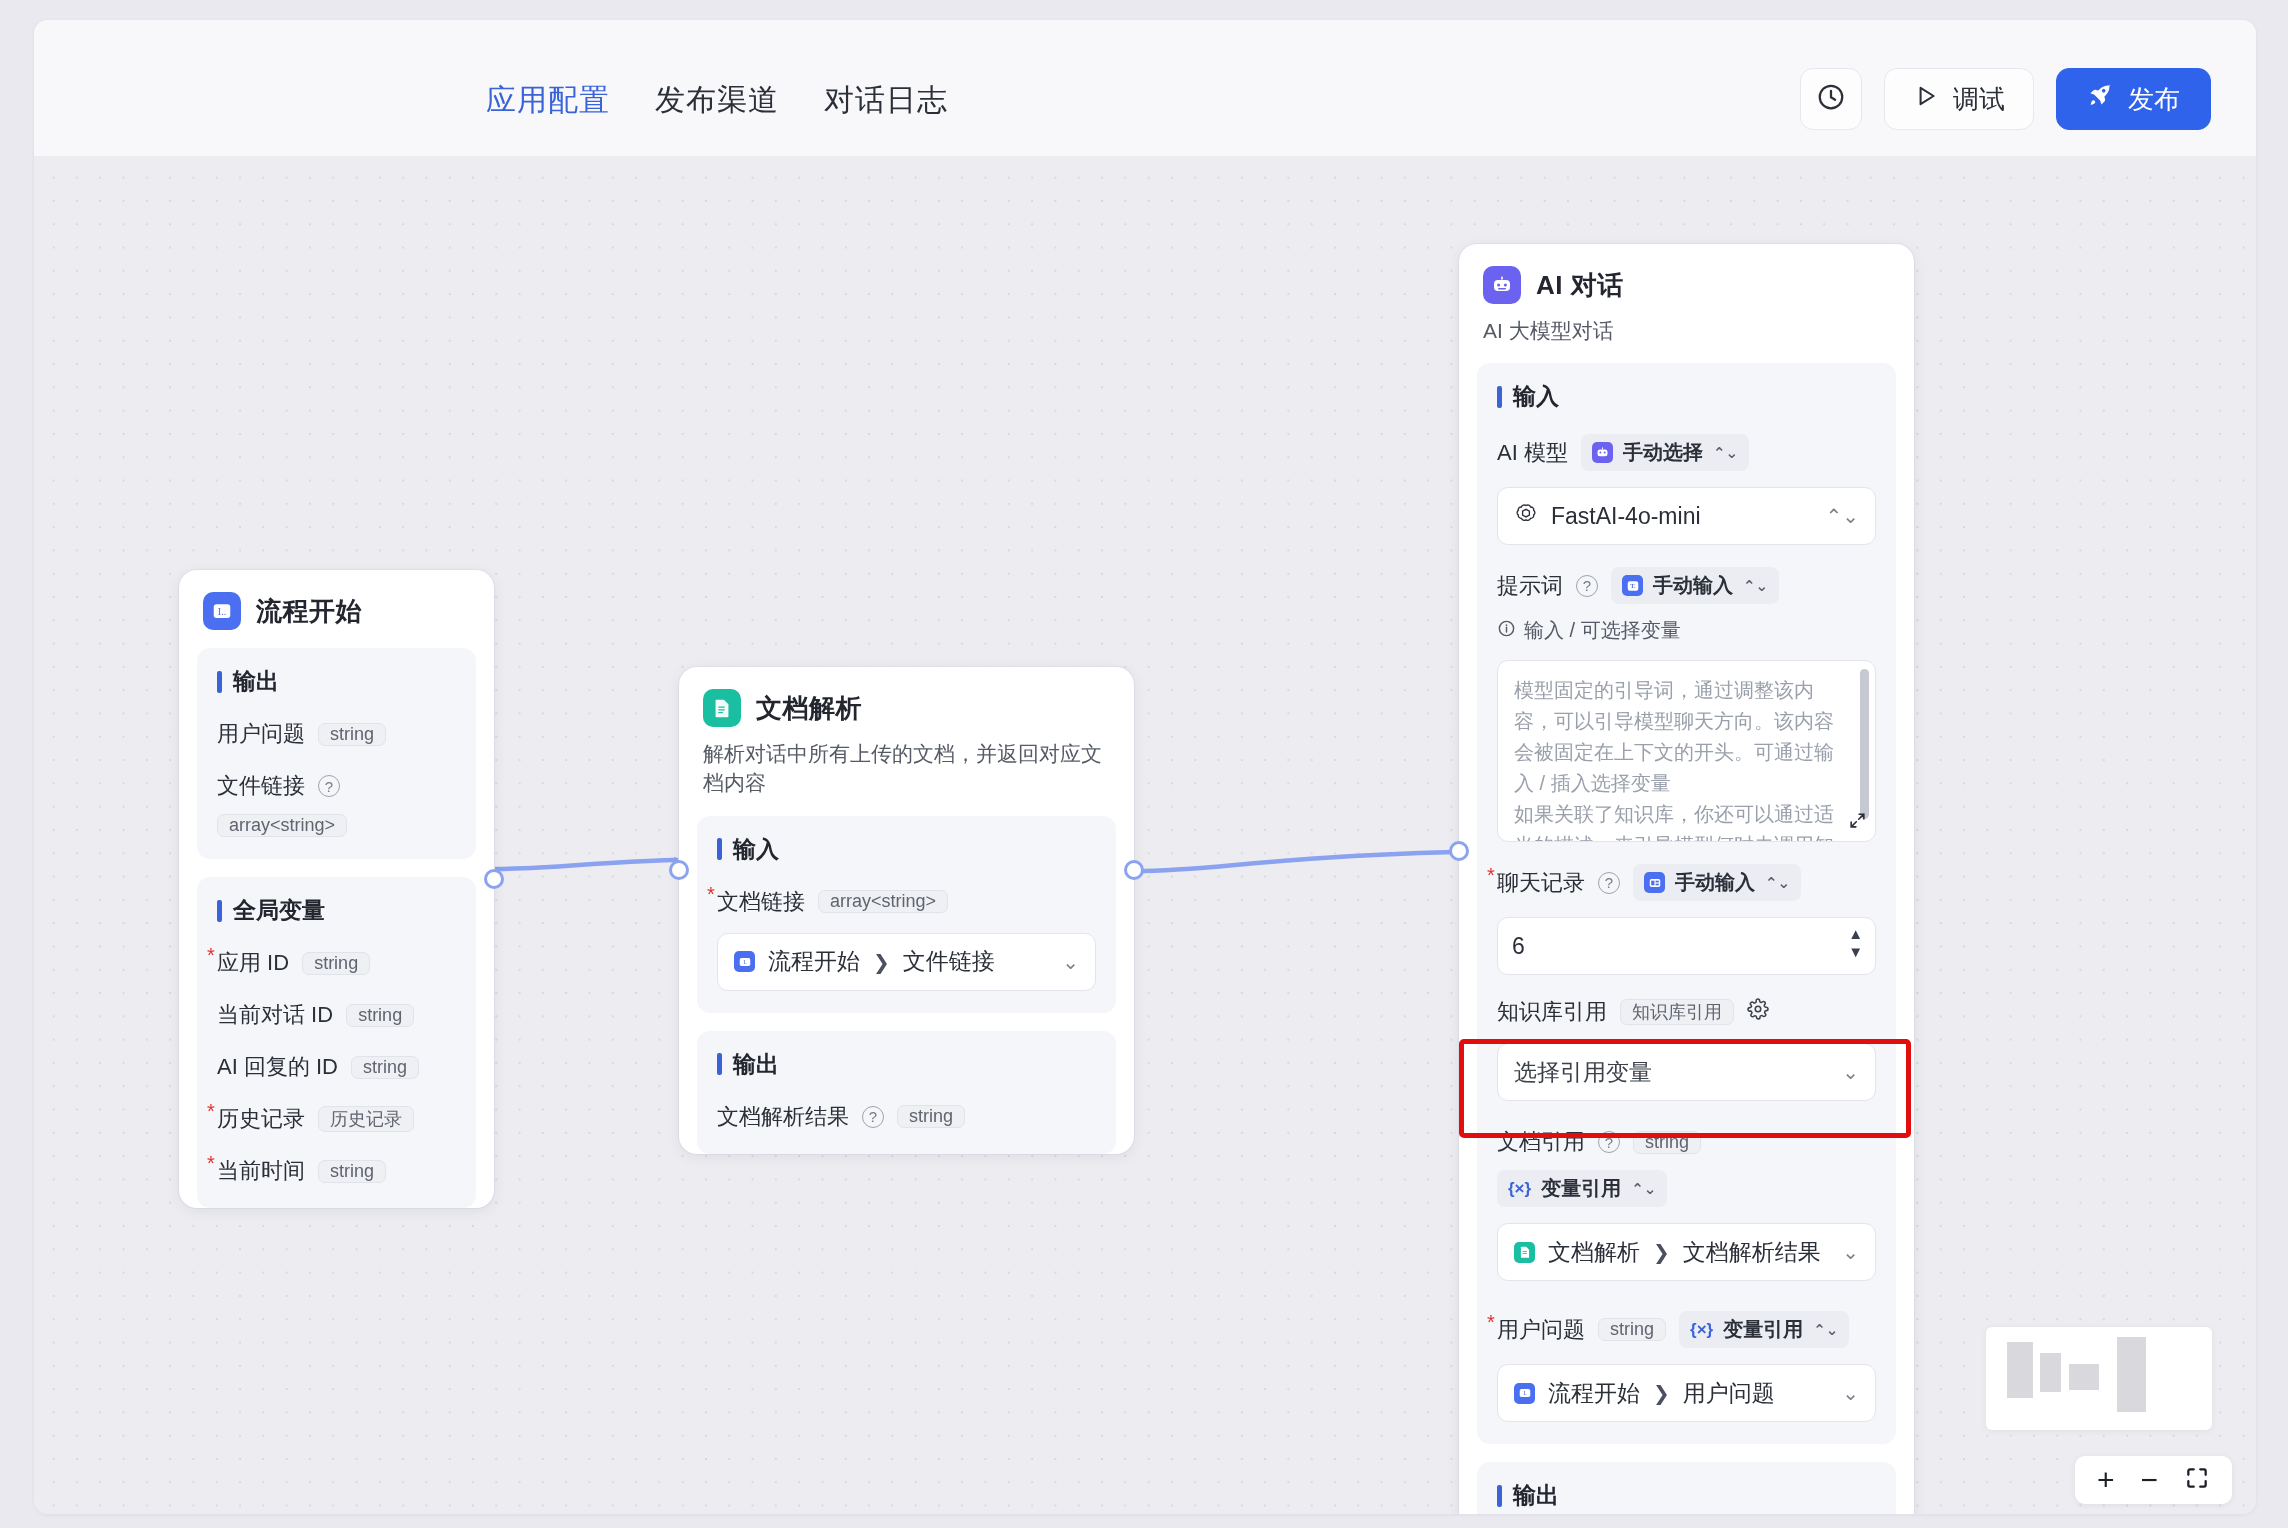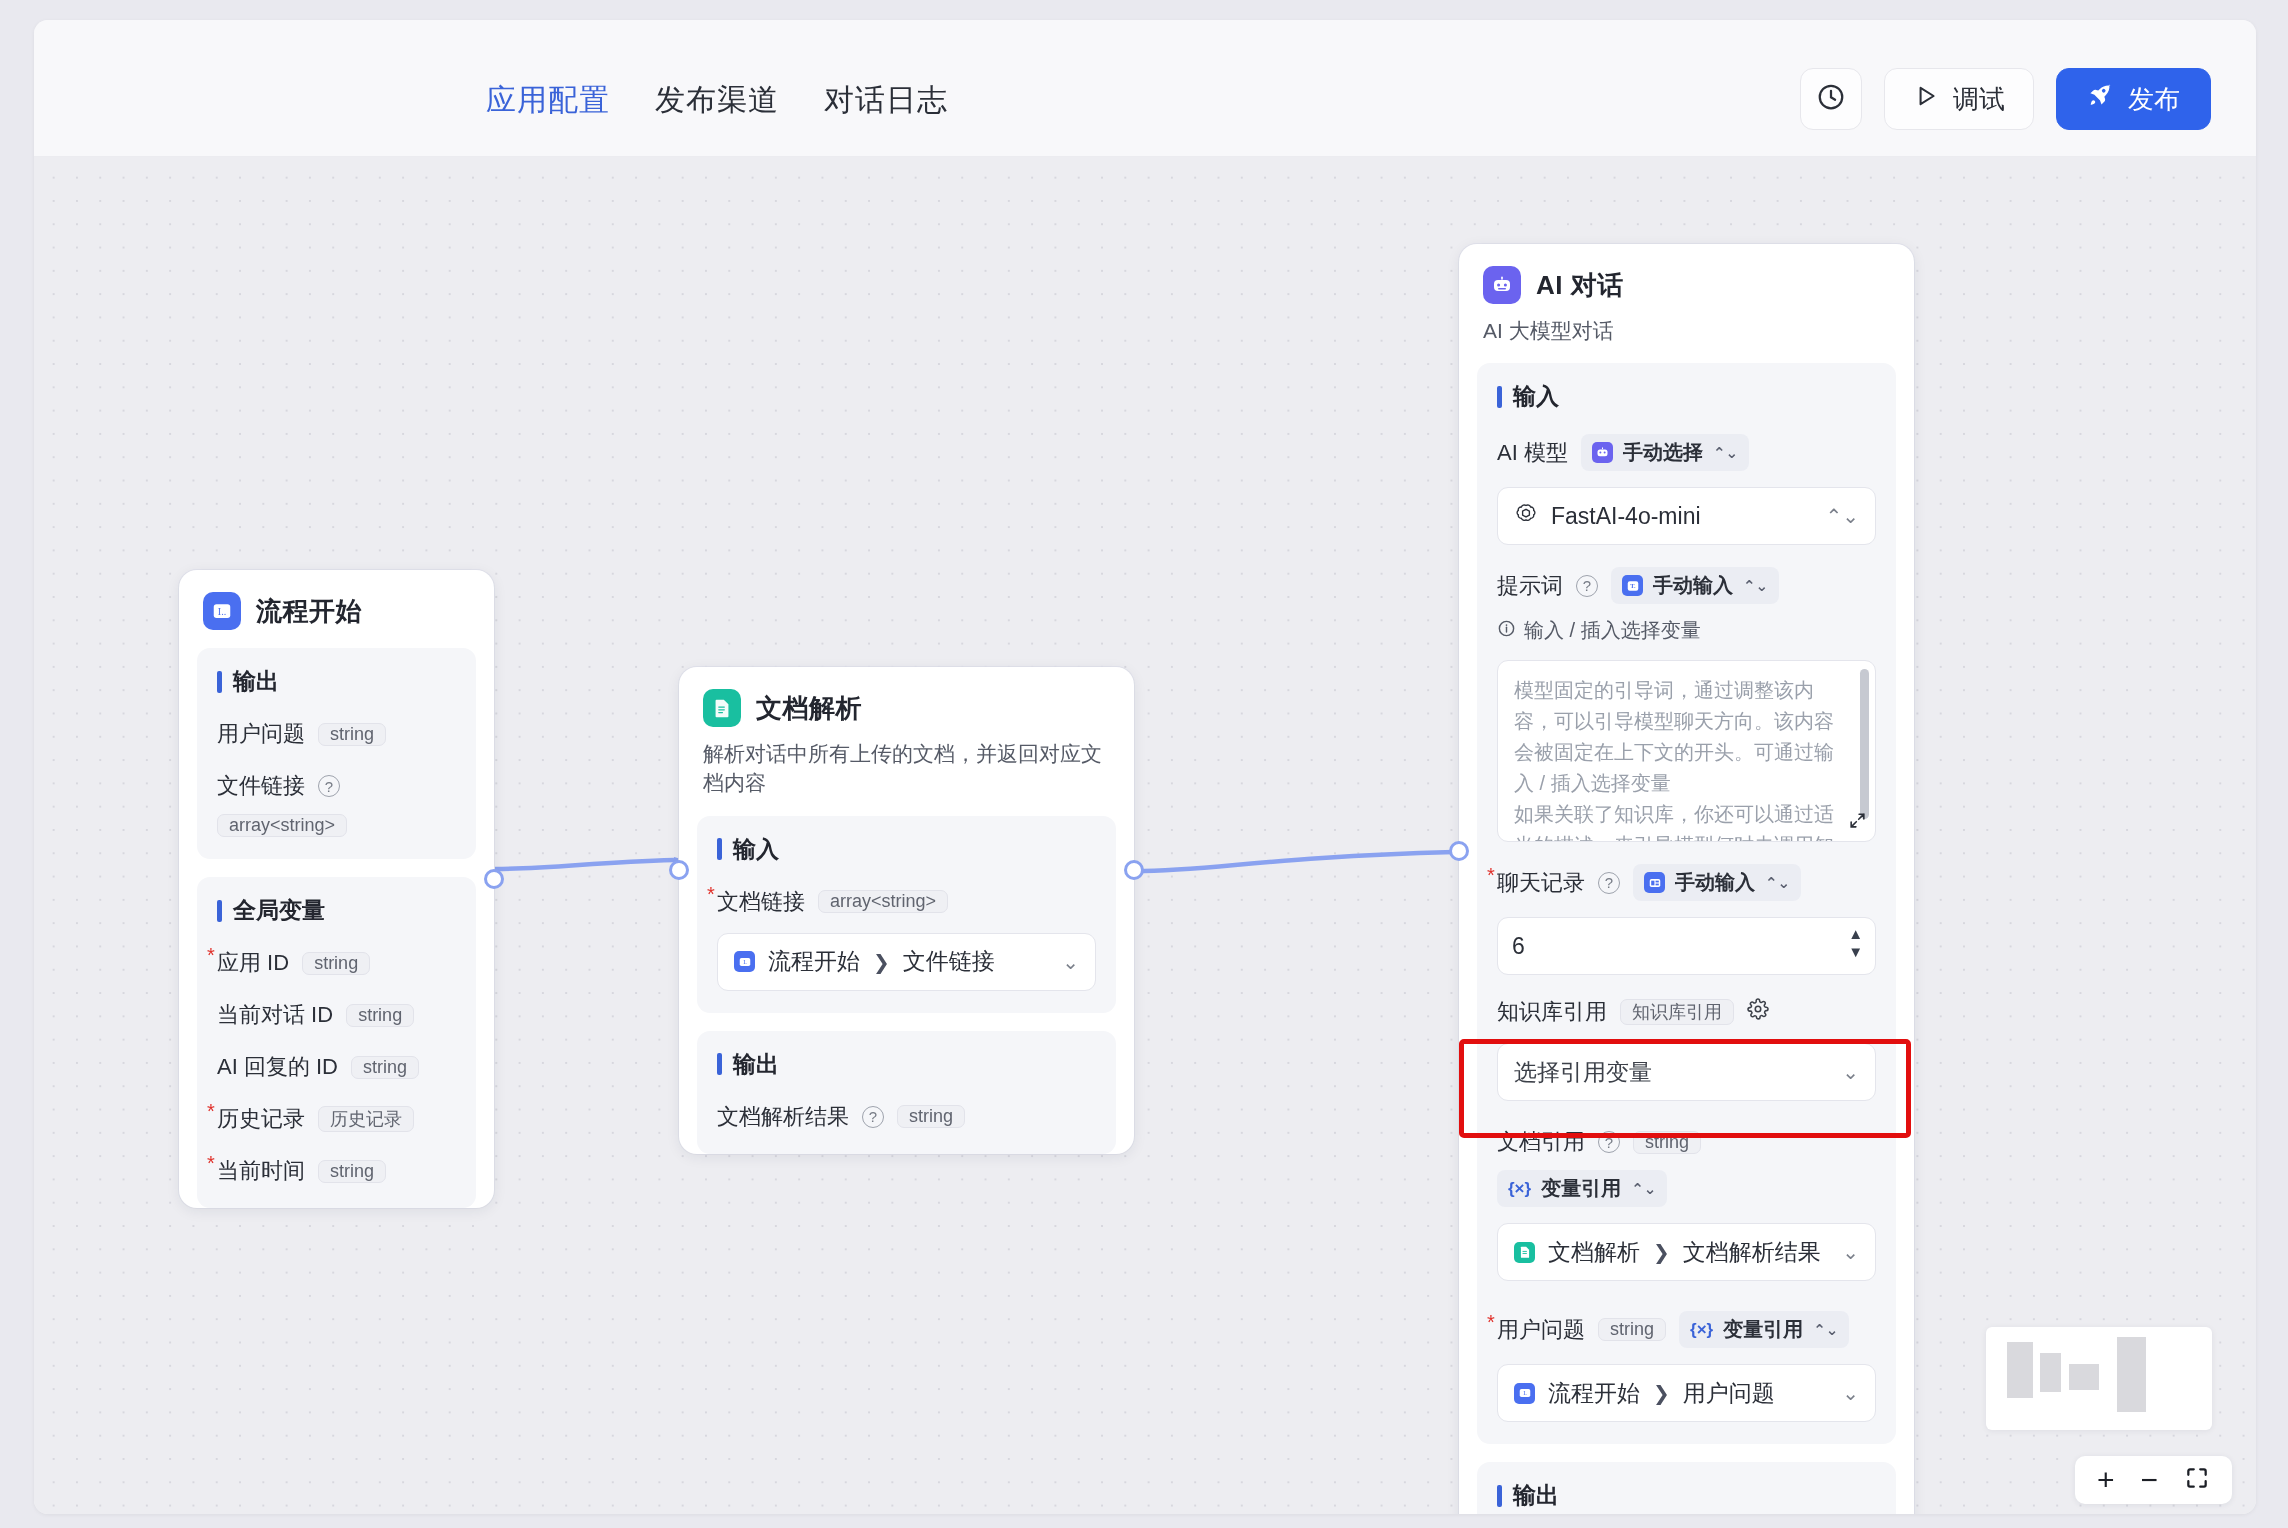--- a/index.html
+++ b/index.html
@@ -475,21 +475,21 @@
             <span style="font-size:15px;color:#5b6070;">⌃⌄</span>
           </span>
           <span class="hint">
             <span>
               <svg width="19" height="19" viewBox="0 0 24 24" fill="none" stroke="#555a66" stroke-width="1.8">
                   <circle cx="12" cy="12" r="9"></circle>
                   <path d="M12 10.5v6" stroke-linecap="round"></path>
                   <circle cx="12" cy="7.6" r="1.1" fill="#555a66" stroke="none"></circle>
                 </svg>
             </span>
-            <span>输入 / 插入选择变量</span>
+            <span>输入 / 可选择变量</span>
           </span>
         </div>
         <div class="textarea">
           <div class="ta-text">模型固定的引导词，通过调整该内容，可以引导模型聊天方向。该内容会被固定在上下文的开头。可通过输入 / 插入选择变量
 如果关联了知识库，你还可以通过适当的描述，来引导模型何时去调用知识库搜索。例如:
 你是电影《星际穿越》的助手，当用户询问与《星际穿越》相关的内容时，请搜索知识库并结合搜索结果进行回答</div>
           <div class="ta-scroll"></div>
           <div class="ta-resize">
             <svg width="19" height="19" viewBox="0 0 24 24" fill="none" stroke="#2b2f38" stroke-width="2" stroke-linecap="round">
               <path d="M14 4h6v6M20 4l-6.5 6.5M10 20H4v-6M4 20l6.5-6.5"></path>

